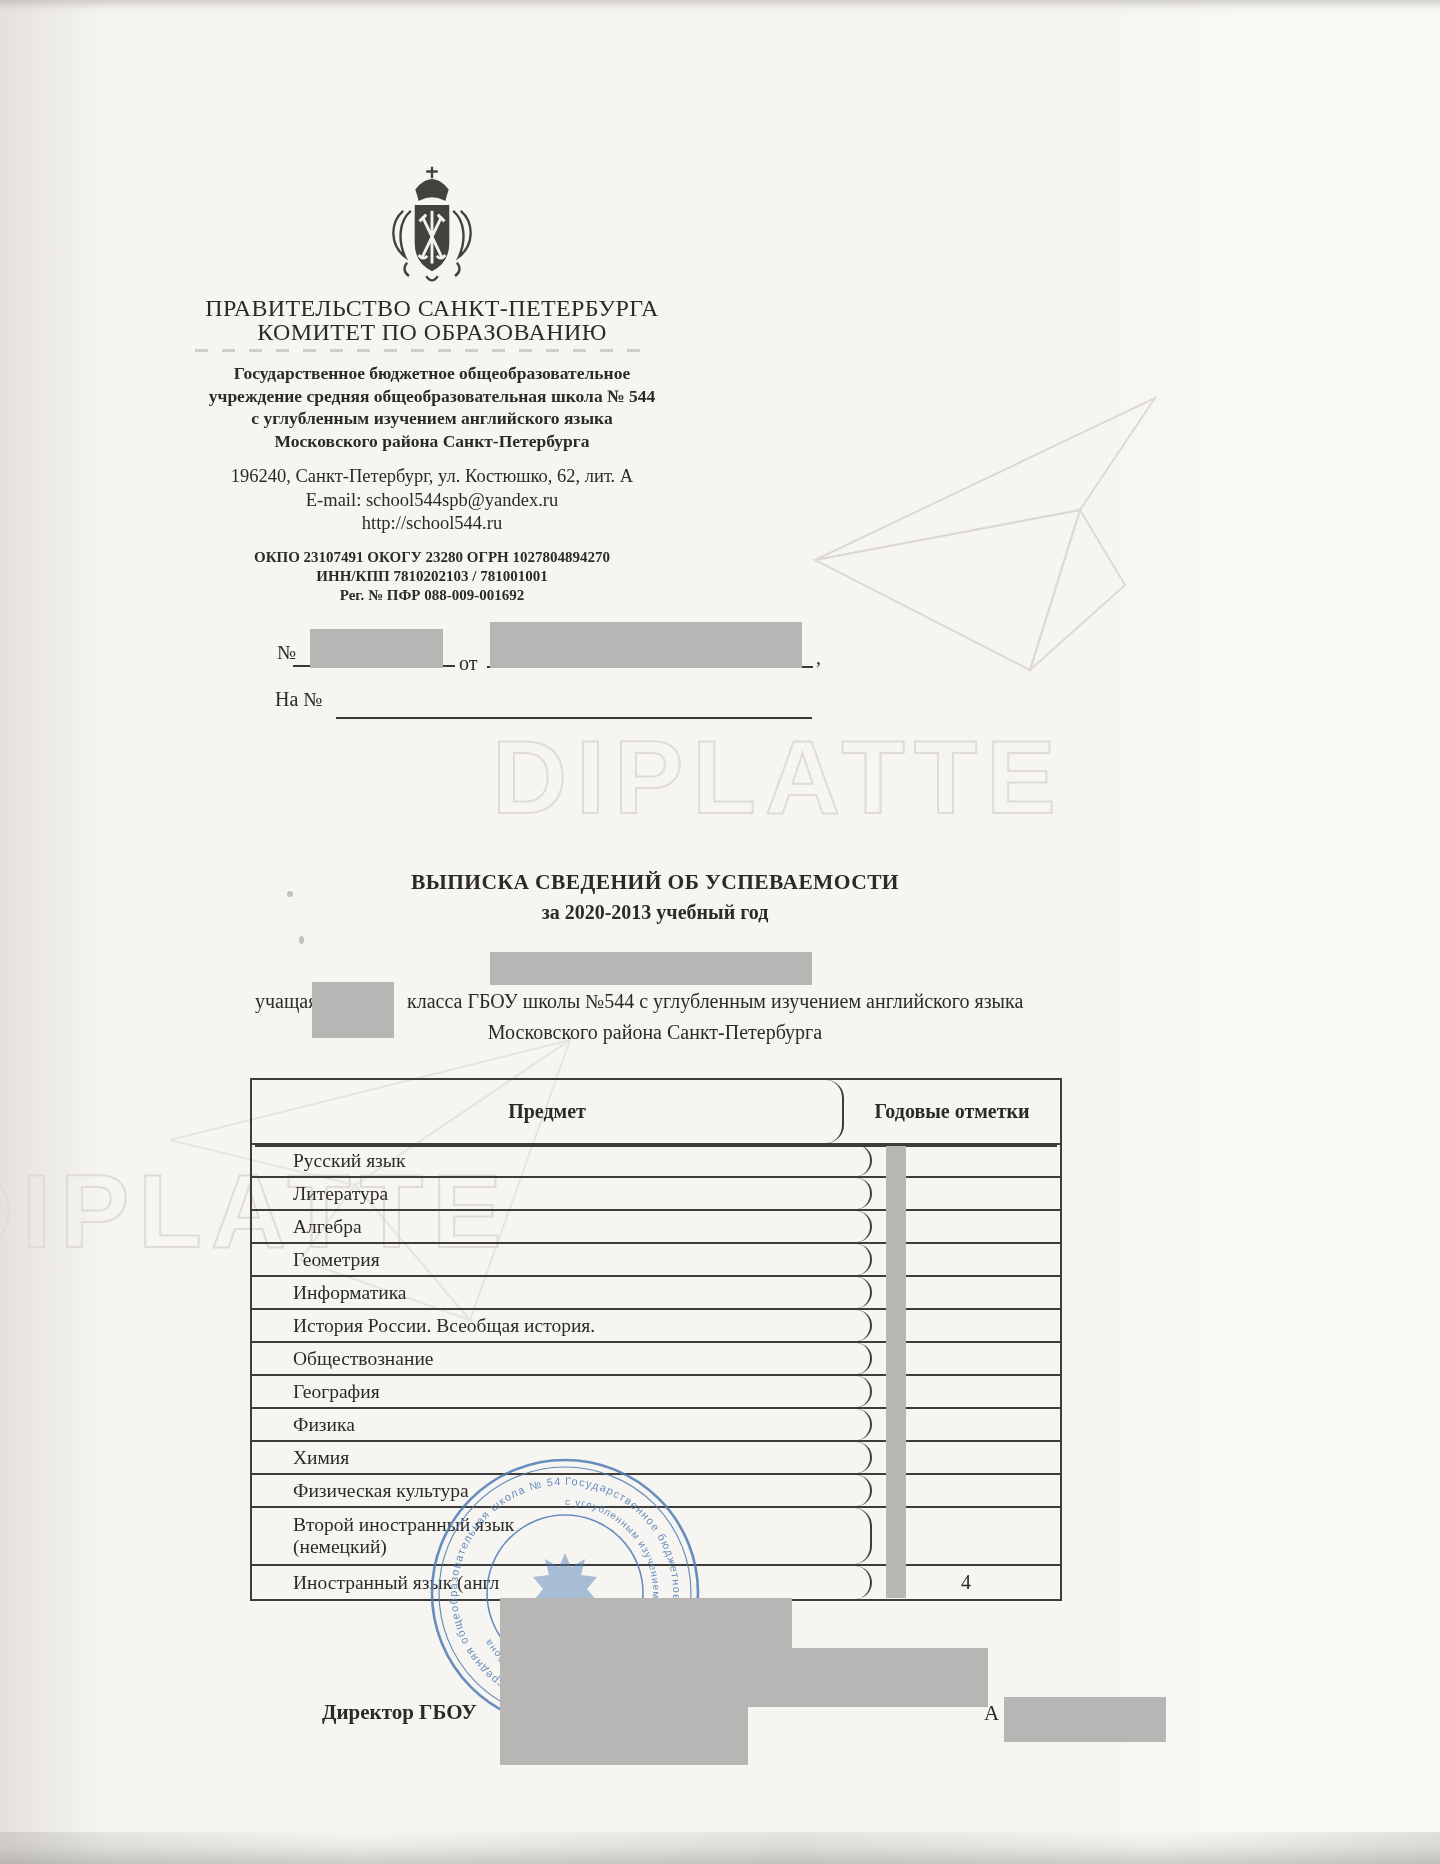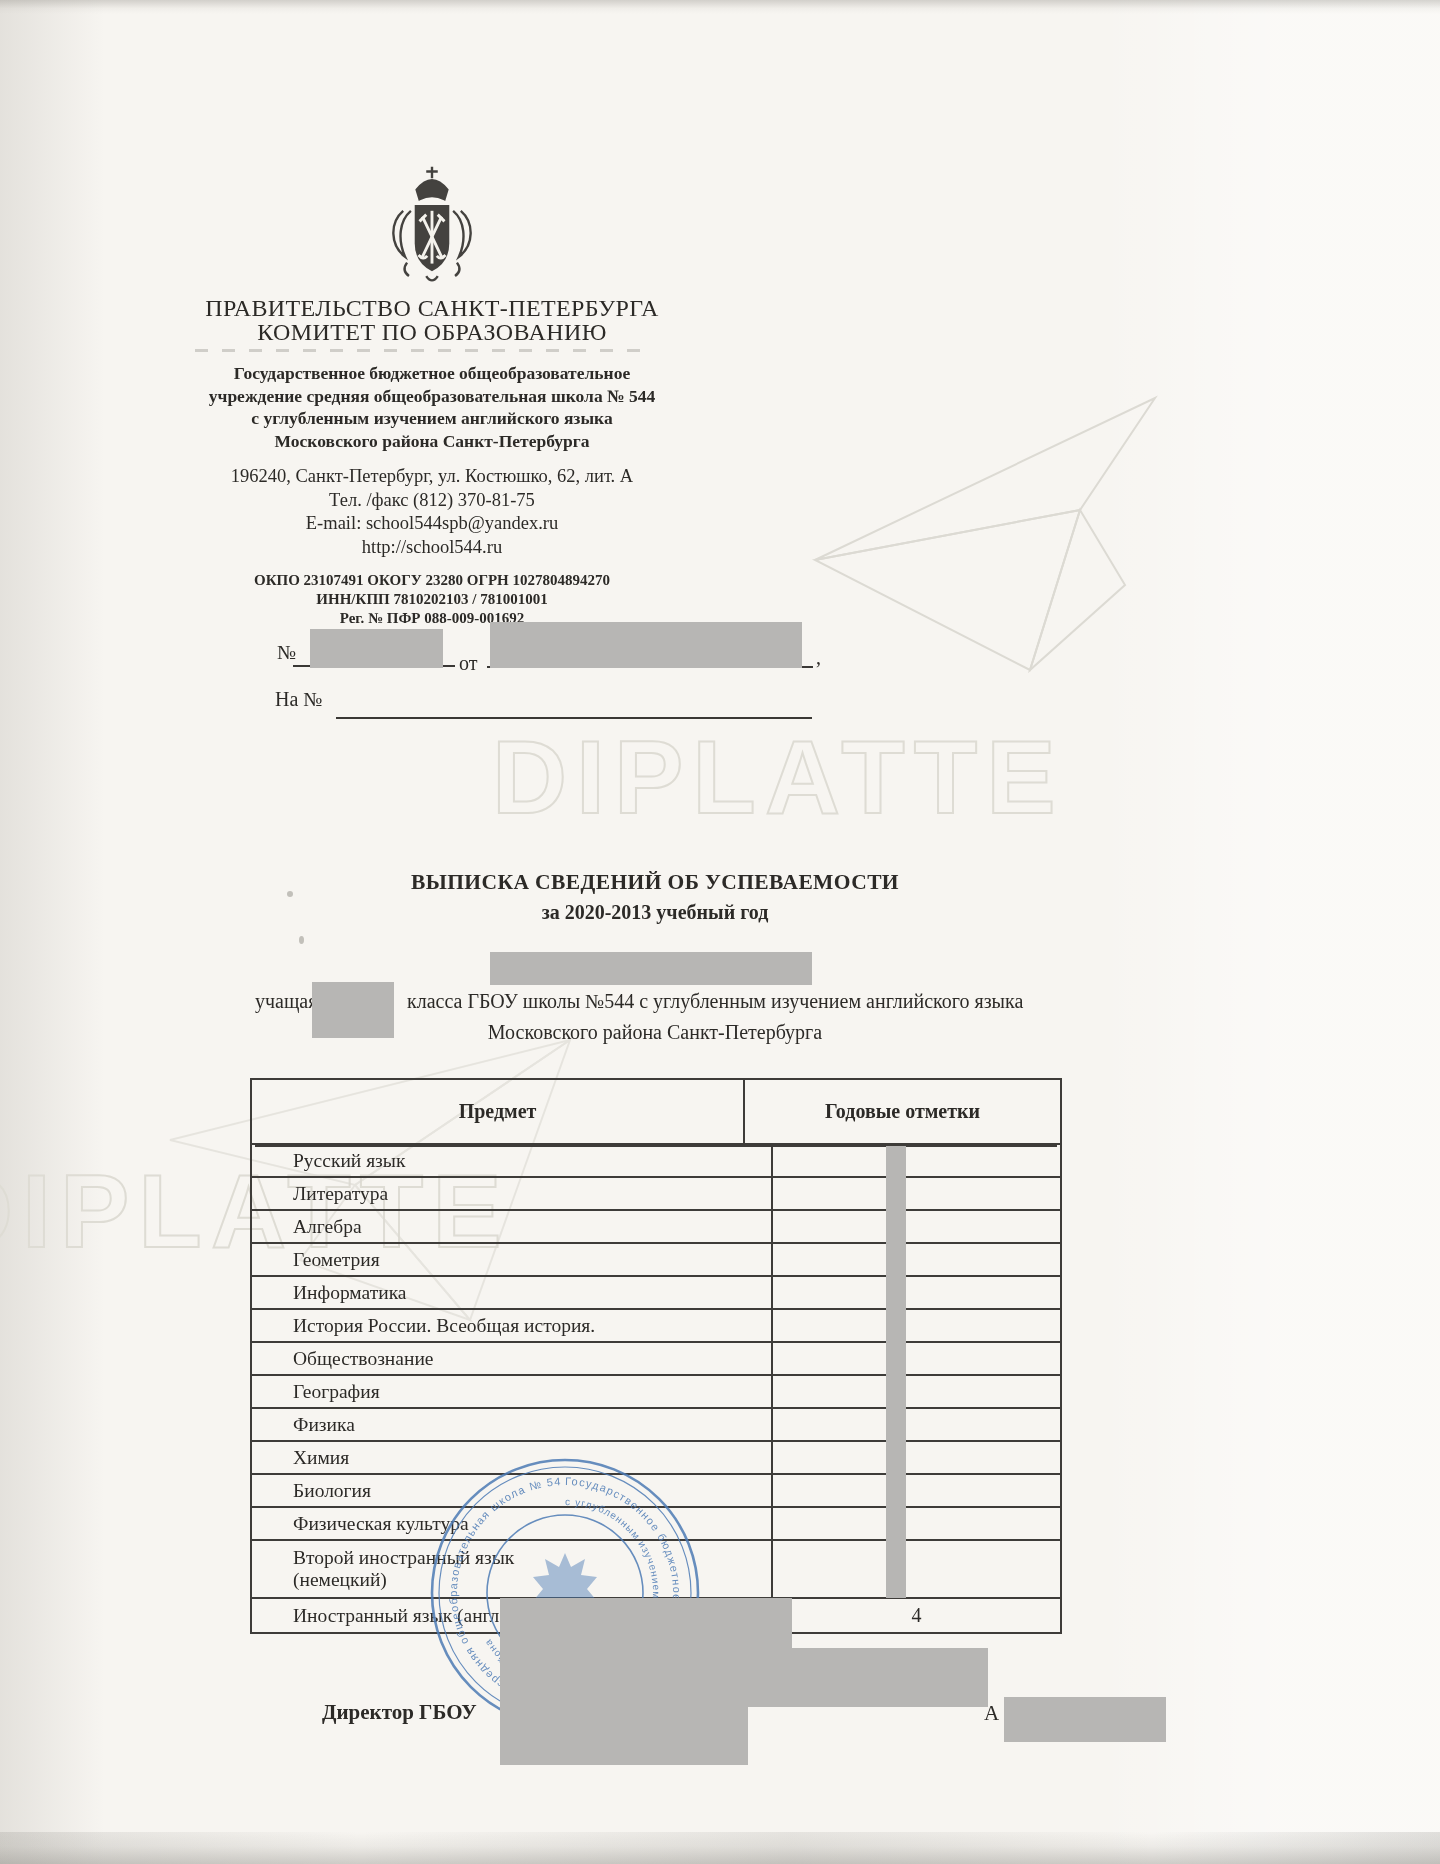--- a/index.html
+++ b/index.html
@@ -45,21 +45,21 @@
   
   .title1{left:250px;top:870px;width:810px;text-align:center;font-size:21.5px;font-weight:bold;letter-spacing:.4px;z-index:2;}
   .title2{left:250px;top:901px;width:810px;text-align:center;font-size:20px;font-weight:bold;z-index:2;}
   .para{font-size:20px;z-index:2;}
 
   
   .tbl{left:250px;top:1078px;width:808px;border:2px solid #3e3c39;z-index:2;background:transparent;}
   .thead{display:flex;height:63px;border-bottom:2px solid #3e3c39;box-shadow:0 5px 0 -3px #3e3c39;
     font-weight:bold;font-size:20px;}
   .thead .c1,.thead .c2{display:flex;align-items:center;justify-content:center;}
-  .c1{width:493px;border-right:2px solid #3e3c39;box-sizing:border-box;}
+  .c1{width:592px;border-right:2px solid #3e3c39;box-sizing:border-box;border-radius:18px;}
   .c2{flex:1;}
   .trow{display:flex;height:31px;border-bottom:2px solid #3e3c39;font-size:19.5px;padding-left:28px;}
   .trow.dbl{height:56px;}
   .trow.last{height:33px;border-bottom:none;}
   .trow .c1{display:flex;flex-direction:column;justify-content:center;padding-left:13px;}
   .trow .c2{display:flex;align-items:center;justify-content:center;font-size:20px;}
 
   
   .redact{background:#b7b6b4;z-index:4;}
 
@@ -114,21 +114,20 @@
   <div class="gov">ПРАВИТЕЛЬСТВО САНКТ-ПЕТЕРБУРГА</div>
   <div class="gov">КОМИТЕТ ПО ОБРАЗОВАНИЮ</div>
   <div class="org">
     <div>Государственное бюджетное общеобразовательное</div>
     <div>учреждение средняя общеобразовательная школа № 544</div>
     <div>с углубленным изучением английского языка</div>
     <div>Московского района Санкт-Петербурга</div>
   </div>
   <div class="addr">
     <div>196240, Санкт-Петербург, ул. Костюшко, 62,  лит. А</div>
-    <div>Тел. /факс (812) 370-81-75</div>
     <div>E-mail: school544spb@yandex.ru</div>
     <div>http://school544.ru</div>
   </div>
   <div class="codes">
     <div>ОКПО 23107491 ОКОГУ 23280  ОГРН 1027804894270</div>
     <div>ИНН/КПП  7810202103 / 781001001</div>
     <div>Рег. № ПФР 088-009-001692</div>
   </div>
 </div>
 
@@ -206,26 +205,20 @@
     </div>
   <div class="trow">
       <div class="c1">
         <span>Физика</span>
       </div>
       <div class="c2"></div>
     </div>
   <div class="trow">
       <div class="c1">
         <span>Химия</span>
-      </div>
-      <div class="c2"></div>
-    </div>
-  <div class="trow">
-      <div class="c1">
-        <span>Биология</span>
       </div>
       <div class="c2"></div>
     </div>
   <div class="trow">
       <div class="c1">
         <span>Физическая культура</span>
       </div>
       <div class="c2"></div>
     </div>
   <div class="trow dbl">

